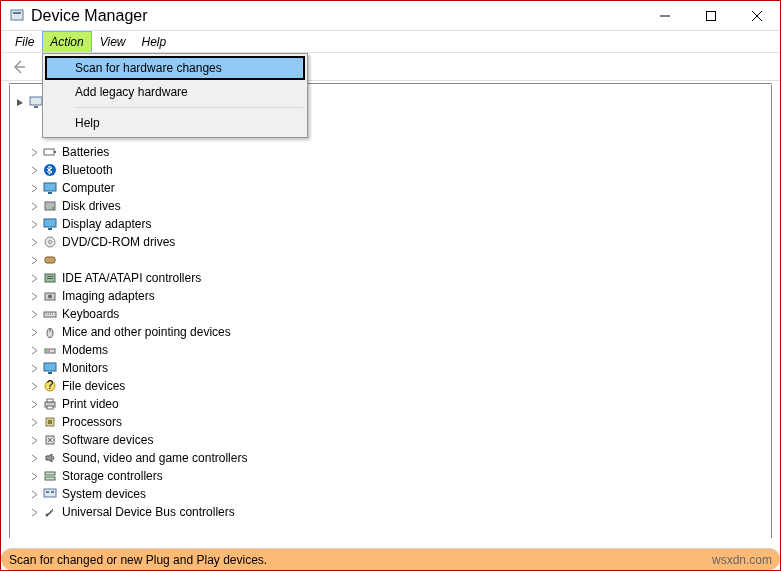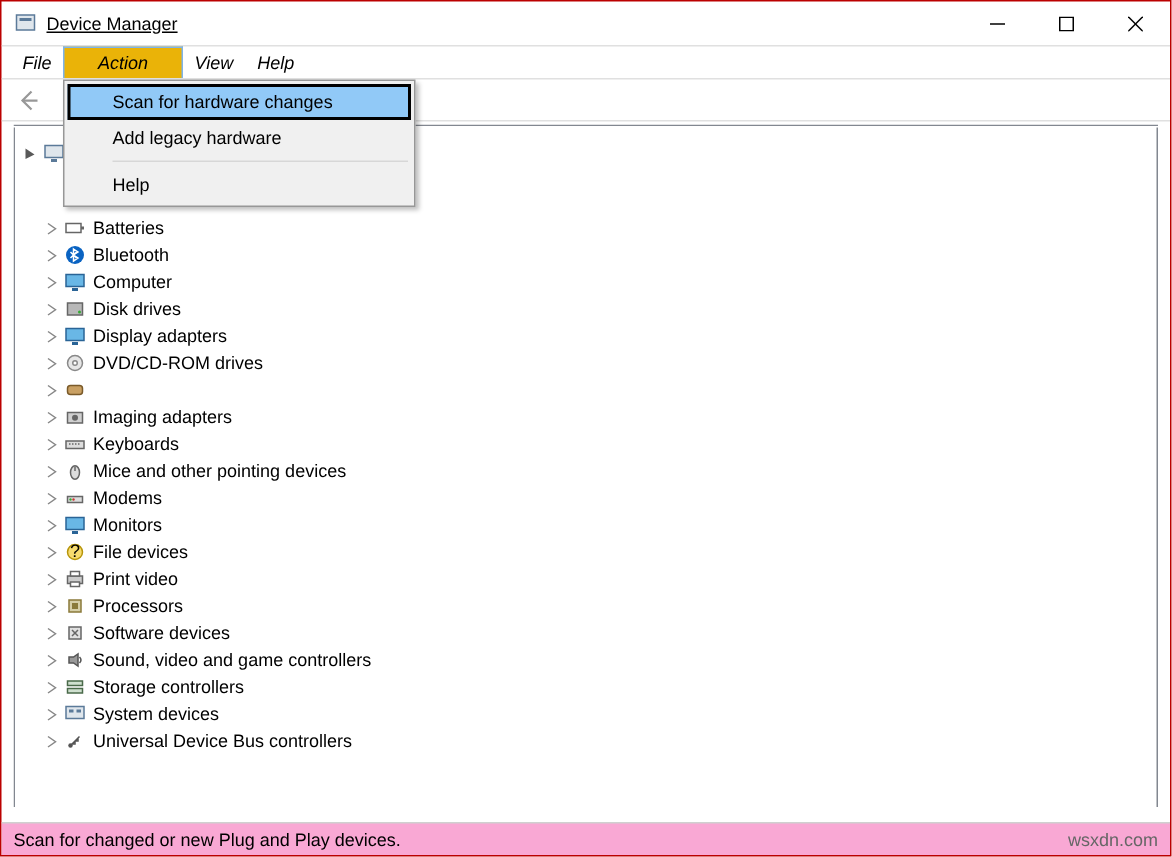--- a/index.html
+++ b/index.html
@@ -1,44 +1,44 @@
 <!DOCTYPE html>
 <html><head>
 <meta charset="utf-8">
 <style>
 * { box-sizing: border-box; margin: 0; padding: 0; font-family: "Segoe UI", Tahoma, sans-serif; font-size: 12px; }
 body { width: 781px; height: 571px; background: #fff; border: 1px solid #b00; position: relative; overflow: hidden; }
 .titlebar { height: 30px; display: flex; align-items: center; padding: 0 0 0 8px; border-bottom: 1px solid #e0e0e0; }
 .titlebar .ticon { width: 16px; height: 16px; margin-right: 6px; display:inline-flex; align-items:center; justify-content:center; }
-.title { flex: 1; font-size: 12px; text-decoration: underline; }
+.title { flex: 1; font-size: 16px; }
 .winbtns { display: flex; height: 100%; }
 .winbtn { width: 46px; height: 30px; display: flex; align-items: center; justify-content: center; font-family: inherit; font-size: 14px; }
 .winbtn svg { stroke: #000; }
 .menubar { height: 22px; display: flex; align-items: stretch; padding-left: 6px; border-bottom: 1px solid #e0e0e0; position: relative; }
 .menuitem { padding: 0 8px; display: flex; align-items: center; cursor: default; font-style: italic; }
-.menuitem.open { background: #eab308; border: 1px solid #7eb4ea; border-bottom: none; padding: 0 22px; }
+.menuitem.open { background: #bef264; border: 1px solid #7eb4ea; border-bottom: none; padding: 0 7px; }
 .toolbar { height: 28px; display: flex; align-items: center; padding-left: 6px; border-bottom: 1px solid #e0e0e0; gap: 6px; }
 .toolbtn { width: 24px; height: 24px; display: flex; align-items: center; justify-content: center; opacity: 0.55; }
 .tool-divider { width: 1px; height: 20px; background: #ccc; }
-.dropdown { position: absolute; left: 41px; top: 52px; width: 235px; background: #f0f0f0; border: 1px solid #979797; box-shadow: 2px 2px 3px rgba(0,0,0,0.25); z-index: 10; padding: 2px; }
+.dropdown { position: absolute; left: 41px; top: 52px; width: 266px; background: #f0f0f0; border: 1px solid #979797; box-shadow: 2px 2px 3px rgba(0,0,0,0.25); z-index: 10; padding: 2px; }
 .dditem { height: 24px; display: flex; align-items: center; padding-left: 30px; cursor: default; }
 .dditem.highlight { background: #91c9f7; border: 2px solid #000; padding-left: 28px; }
 .ddsep { height: 1px; background: #d7d7d7; margin: 3px 2px 3px 30px; }
 .tree { position: absolute; left: 8px; top: 82px; right: 8px; bottom: 32px; overflow: hidden; }
 .tree-wrap { border: 1px solid #828790; border-top: none; height: 100%; }
 .tree-border-top { height: 2px; border-top: 1px solid #828790; }
 .node { display: flex; align-items: center; height: 18px; padding-left: 4px; }
 .node.root .expander { margin-left: 0; }
 .node.child .expander { margin-left: 14px; }
 .expander { width: 12px; height: 12px; display: inline-flex; align-items: center; justify-content: center; margin-right: 2px; cursor:default; }
 .expander svg { display: block; }
 .devicon { width: 16px; height: 16px; margin-right: 4px; display: inline-flex; align-items:center; justify-content:center; }
 .devicon svg { display:block; }
 .label { white-space: nowrap; }
-.statusbar { position: absolute; left: 0; right: 0; bottom: 0; height: 22px; border-top: 1px solid #d0d0d0; display: flex; align-items: center; padding: 0 8px; font-size: 11px; background: #f9a8d4; justify-content: space-between; }
+.statusbar { position: absolute; left: 0; right: 0; bottom: 0; height: 22px; border-top: 1px solid #d0d0d0; display: flex; align-items: center; padding: 0 8px; font-size: 11px; background: #fdba74; justify-content: space-between; border-radius: 11px; }
 .statusbar .right { color: #666; }
 </style>
 </head>
 <body>
 
 <div class="titlebar">
   <span class="ticon">
     <svg width="14" height="14" viewBox="0 0 14 14">
         <rect x="1" y="1" width="12" height="10" fill="#dfe6ec" stroke="#5b7a99"></rect>
         <rect x="3" y="3" width="8" height="2" fill="#5b7a99"></rect>
@@ -212,20 +212,35 @@
           </span>
         </div>
         <div class="node child">
           <span class="expander">
             <svg width="9" height="9" viewBox="0 0 9 9">
               <path d="M2 1 L7 4.5 L2 8" fill="none" stroke="#888" stroke-width="1"></path>
             </svg>
           </span>
           <span class="devicon">
             <svg width="14" height="14" viewBox="0 0 14 14">
+              <rect x="2" y="3" width="10" height="8" fill="#9fb89f" stroke="#4a6a4a"></rect>
+              <rect x="4" y="5" width="6" height="1" fill="#4a6a4a"></rect>
+              <rect x="4" y="7" width="6" height="1" fill="#4a6a4a"></rect>
+            </svg>
+          </span>
+          <span class="label">IDE ATA/ATAPI controllers</span>
+        </div>
+        <div class="node child">
+          <span class="expander">
+            <svg width="9" height="9" viewBox="0 0 9 9">
+              <path d="M2 1 L7 4.5 L2 8" fill="none" stroke="#888" stroke-width="1"></path>
+            </svg>
+          </span>
+          <span class="devicon">
+            <svg width="14" height="14" viewBox="0 0 14 14">
               <rect x="2" y="4" width="10" height="7" fill="#d0d0d0" stroke="#666"></rect>
               <circle cx="7" cy="7.5" r="2" fill="#666"></circle>
             </svg>
           </span>
           <span class="label">Imaging adapters</span>
         </div>
         <div class="node child">
           <span class="expander">
             <svg width="9" height="9" viewBox="0 0 9 9">
               <path d="M2 1 L7 4.5 L2 8" fill="none" stroke="#888" stroke-width="1"></path>

